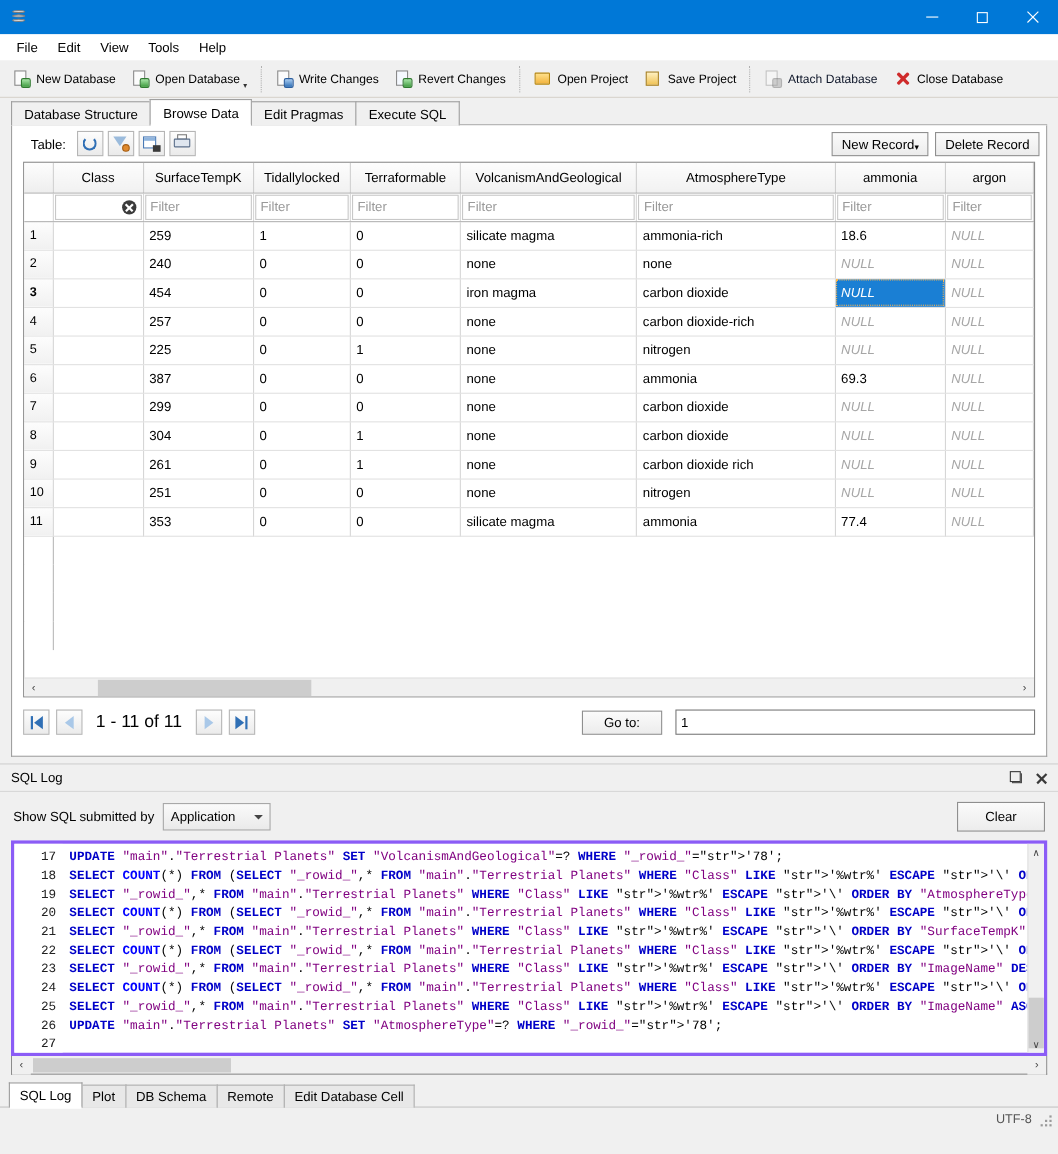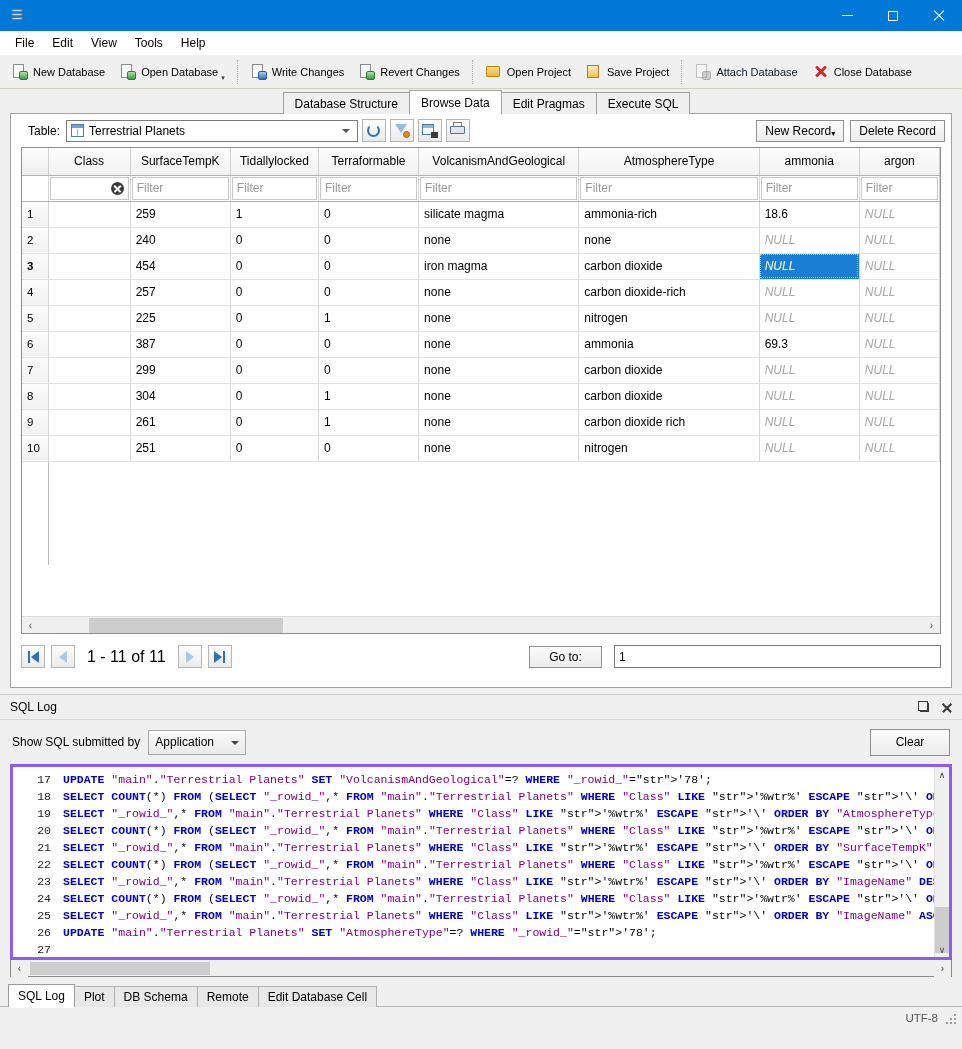--- a/index.html
+++ b/index.html
@@ -84,21 +84,21 @@
     content: ""; position: absolute; left: 0px; top: 5px; width: 14px; height: 3px;
     background: #cf2b2b; border-radius: 1px;
   }
   .ic .xmark:before { transform: rotate(45deg); }
   .ic .xmark:after { transform: rotate(-45deg); }
   .disabled .ic .page, .disabled .ic .badge { opacity: .45; filter: grayscale(1); }
 
   
   .tabsrow {
     height: 25px; background: #f0f0f0; display: flex; align-items: flex-end;
-    padding-left: 10px; position: relative; justify-content: center;
+    padding-left: 10px; position: relative;
   }
   .tabsrow:after {
     content: ""; position: absolute; left: 10px; right: 10px; bottom: 0; height: 1px; background: #a0a0a0;
   }
   .tab {
     height: 22px; padding: 0 11px; display: flex; align-items: center; font-size: 12px;
     border: 1px solid #a0a0a0; border-bottom: none; background: #f0f0f0;
     margin-right: -1px; position: relative; z-index: 1;
   }
   .tab.active { background: #fff; height: 24px; z-index: 3; }
@@ -383,25 +383,20 @@
   <div class="tab">Database Structure</div>
   <div class="tab active">Browse Data</div>
   <div class="tab">Edit Pragmas</div>
   <div class="tab">Execute SQL</div>
 </div>
 
 <div class="panel">
 
   <div class="tablerow">
     <span class="lbl">Table:</span>
-    <div class="combo">
-      <span class="tbl-icon"></span>
-      <span>Terrestrial Planets</span>
-      <span class="caret"></span>
-    </div>
     <div class="iconbtn">
         <span class="ib-refresh"></span>
       </div>
     <div class="iconbtn">
         <span class="ib-funnel"></span>
         <span class="ib-funnel-dot"></span>
       </div>
     <div class="iconbtn">
         <span class="ib-grid"></span>
         <span class="ib-grid-tag"></span>
@@ -582,20 +577,31 @@
             <td class="txt"></td>
             <td class="txt">251</td>
             <td class="txt">0</td>
             <td class="txt">0</td>
             <td class="txt">none</td>
             <td class="txt">nitrogen</td>
             <td class="null">NULL</td>
             <td class="null">NULL</td>
           </tr>
           <tr>
+            <td class="rowhdr">11</td>
+            <td class="txt"></td>
+            <td class="txt">353</td>
+            <td class="txt">0</td>
+            <td class="txt">0</td>
+            <td class="txt">silicate magma</td>
+            <td class="txt">ammonia</td>
+            <td class="txt">77.4</td>
+            <td class="null">NULL</td>
+          </tr>
+          <tr>
             <td class="rowhdr" style="background: rgb(255, 255, 255); border-bottom: none; border-right: 1px solid rgb(185, 185, 185);"></td>
             <td class="grid-blank" style="border: none;"></td>
             <td class="grid-blank" style="border: none;"></td>
             <td class="grid-blank" style="border: none;"></td>
             <td class="grid-blank" style="border: none;"></td>
             <td class="grid-blank" style="border: none;"></td>
             <td class="grid-blank" style="border: none;"></td>
             <td class="grid-blank" style="border: none;"></td>
             <td class="grid-blank" style="border: none;"></td>
           </tr>

